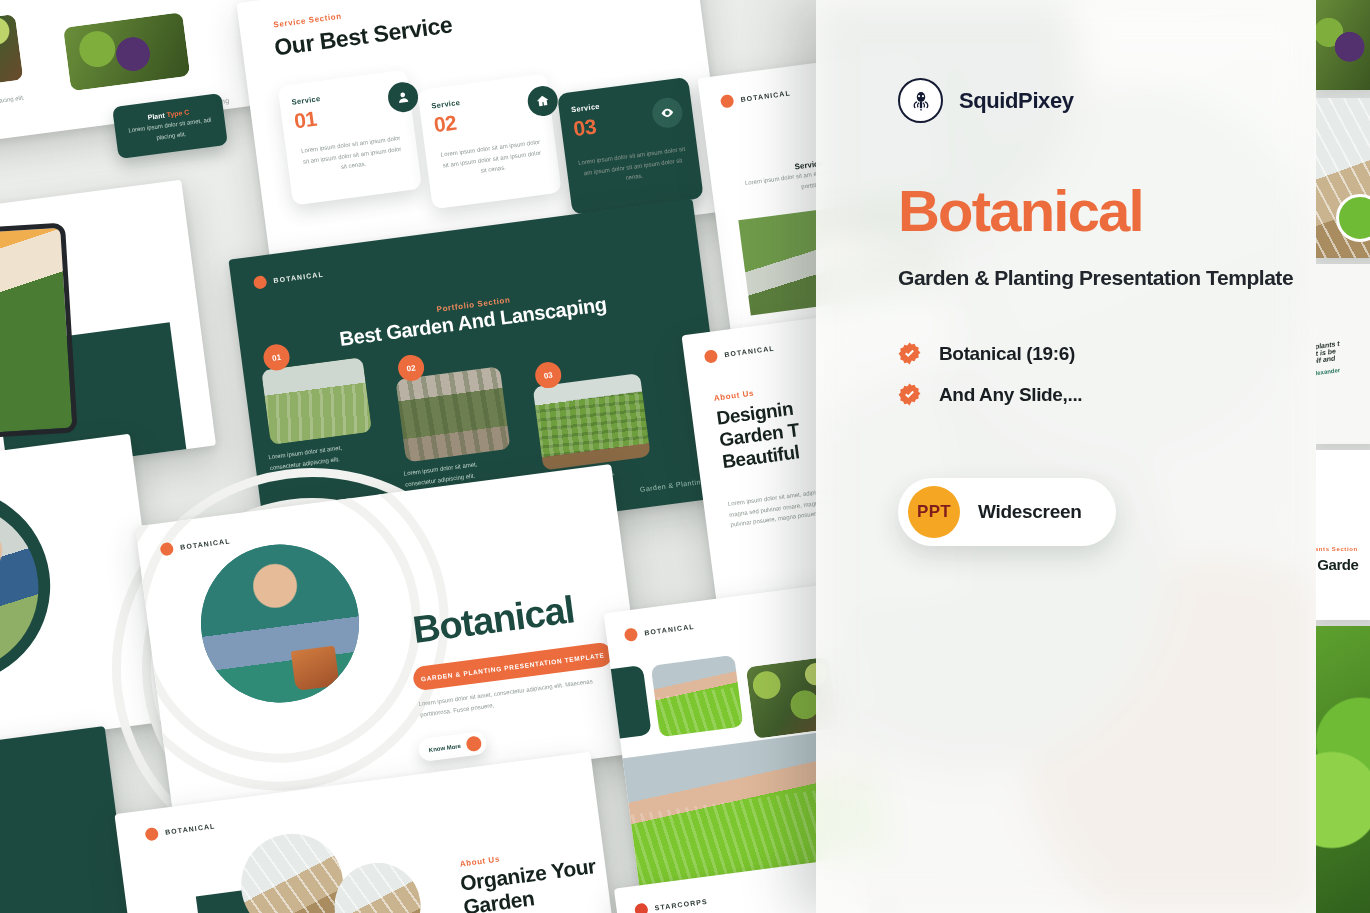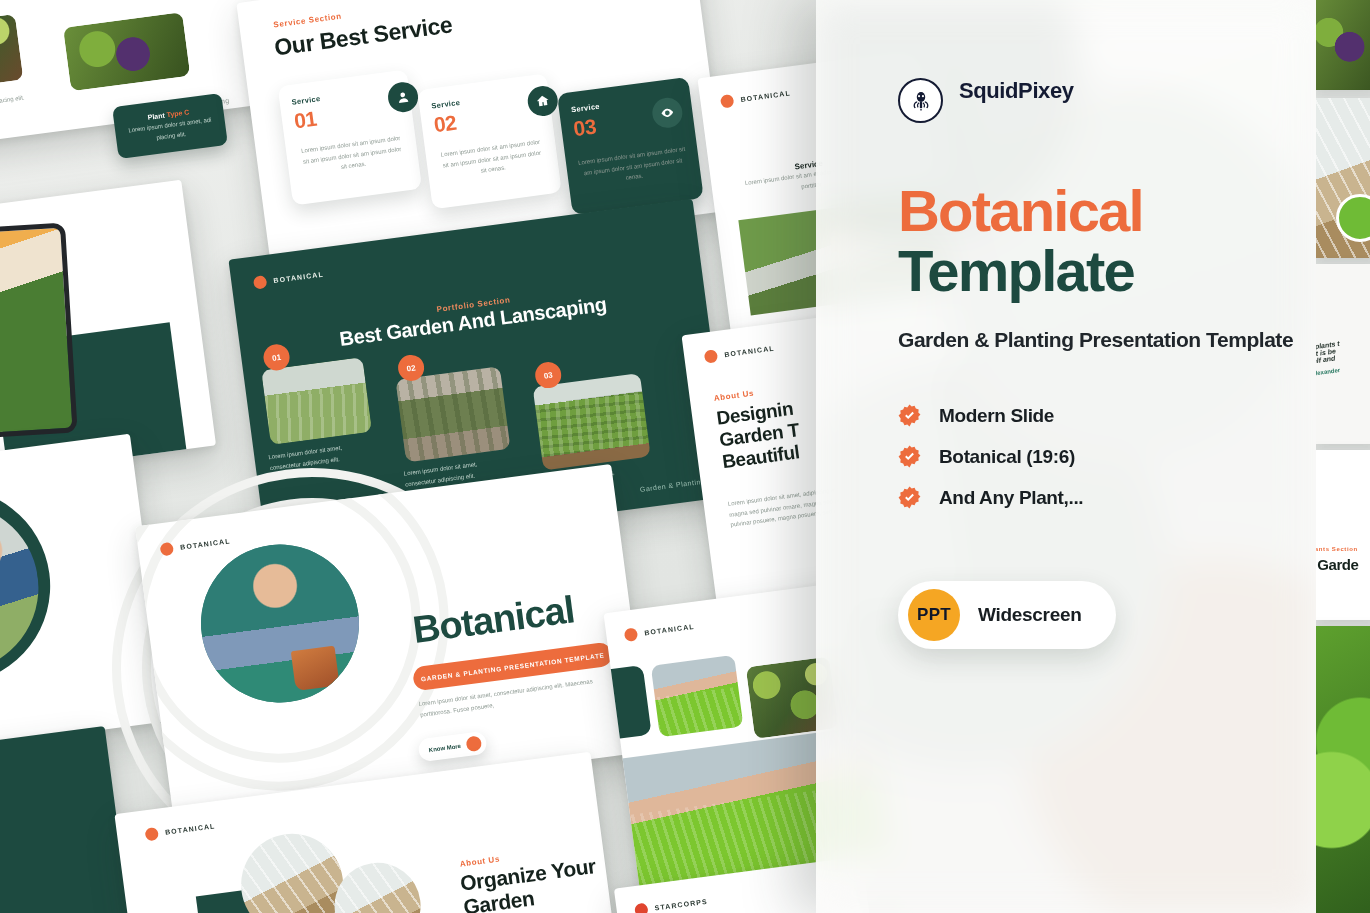--- a/index.html
+++ b/index.html
@@ -133,21 +133,21 @@
   
   .panel-ghost { position:absolute; inset:0; opacity:.30; filter:blur(18px);
     background:
       radial-gradient(circle at 18% 8%, #cfd6d2 0 18%, transparent 19%),
       radial-gradient(circle at 62% 30%, #e6eae7 0 26%, transparent 27%),
       radial-gradient(circle at 30% 62%, #dfe4e0 0 30%, transparent 31%),
       radial-gradient(circle at 80% 82%, #e8d9cc 0 22%, transparent 23%),
       linear-gradient(180deg,#ffffff,#eef0ee 48%,#f6f5f3); }
   .panel-inner { position:relative; padding:78px 0 0 82px; }
 
-  .logo-row { display:flex; gap:16px; margin-bottom:58px; }
+  .logo-row { display:flex; align-items:center; gap:16px; margin-bottom:58px; }
   .logo-mark { width:45px; height:45px; border-radius:50%;
                border:2.5px solid #141b33; display:flex; align-items:center;
                justify-content:center; background:#fff; flex:0 0 auto; }
   .logo-mark svg { width:26px; height:26px; }
   .logo-text { font-size:22px; font-weight:800; color:#141b33; letter-spacing:-.4px; }
 
   .h-orange { font-size:58px; line-height:1.02; font-weight:800;
               color:#ED6C3D; letter-spacing:-1.8px; }
   .h-green  { font-size:58px; line-height:1.07; font-weight:800;
               color:#1d4a40; letter-spacing:-1.8px; }
@@ -157,21 +157,21 @@
   .features { margin-top:52px; display:flex; flex-direction:column; gap:18px; }
   .feature { display:flex; align-items:center; gap:18px; }
   .check { width:23px; height:23px; flex:0 0 auto; }
   .feature-label { font-size:19px; font-weight:600; color:#181e22; letter-spacing:-.35px; }
 
   .ppt-pill { margin-top:72px; width:218px; height:68px; background:#fff;
               border-radius:40px; box-shadow:0 10px 26px rgba(40,50,45,.16);
               display:flex; align-items:center; gap:18px; padding-left:10px; }
   .ppt-circle { width:52px; height:52px; border-radius:50%; background:#F5A623;
                 display:flex; align-items:center; justify-content:center;
-                color:#0f172a; font-size:17px; font-weight:800; letter-spacing:.3px; }
+                color:#7f1d1d; font-size:17px; font-weight:800; letter-spacing:.3px; }
   .ppt-label { font-size:19px; font-weight:700; color:#181e22; letter-spacing:-.3px; }
 
   
   .sliver { position:absolute; left:1316px; top:0; width:54px; height:913px;
             overflow:hidden; background:#eceeec; }
   .sv { position:absolute; left:-6px; width:72px; border-radius:2px;
         box-shadow:0 6px 16px rgba(40,50,45,.18); overflow:hidden; }
   .quote-line { font-size:7px; font-weight:700; font-style:italic; color:#223029;
                 white-space:nowrap; }
   .quote-attr { font-size:6px; font-weight:700; color:#2b7a63; }
@@ -384,51 +384,41 @@
             <path d="M20.8 16.2l-0.2 1.5c1.8 0.5 2.9 1.9 2.9 3.7 0 1.1-0.4 2-1.1 2.5l1.1 1.1c1-0.7 1.6-2 1.6-3.6 0-2.6-1.7-4.6-4.3-5.2z"></path>
             <path d="M13.4 17.4c-1.5 0.9-2.4 2.4-2.4 4.2 0 1.1 0.3 2 0.9 2.7l1.2-0.9c-0.4-0.5-0.6-1.1-0.6-1.8 0-1.3 0.6-2.3 1.7-2.9z"></path>
             <path d="M18.6 17.4l-0.8 1.3c1.1 0.6 1.7 1.6 1.7 2.9 0 0.7-0.2 1.3-0.6 1.8l1.2 0.9c0.6-0.7 0.9-1.6 0.9-2.7 0-1.8-0.9-3.3-2.4-4.2z"></path>
             <path d="M15.2 25.4h1.6v2.4h-1.6z"></path>
           </svg>
         </span>
         <span class="logo-text">SquidPixey</span>
       </div>
 
       <h1 class="h-orange">Botanical</h1>
-      <h1 class="h-green">Template</h1>
 
       <p class="subtitle">Garden &amp; Planting Presentation Template</p>
 
       <div class="features">
-        <div class="feature">
-          <span class="check">
-            <svg viewBox="0 0 24 24">
-                <path fill="#ED6C3D" d="M12 0.6l2.3 2.1 3-0.8 1.3 2.8 3 1 -0.4 3.1 2.2 2.2 -2.2 2.2 0.4 3.1 -3 1 -1.3 2.8 -3-0.8L12 23.4l-2.3-2.1 -3 0.8 -1.3-2.8 -3-1 0.4-3.1L0.6 12l2.2-2.2 -0.4-3.1 3-1 1.3-2.8 3 0.8z"></path>
-                <path fill="#fff" d="M10.6 15.7l-3.2-3.2 1.5-1.5 1.7 1.7 4.5-4.5 1.5 1.5z"></path>
-              </svg>
-          </span>
-          <span class="feature-label">Modern Slide</span>
-        </div>
         <div class="feature">
           <span class="check">
             <svg viewBox="0 0 24 24">
                 <path fill="#ED6C3D" d="M12 0.6l2.3 2.1 3-0.8 1.3 2.8 3 1 -0.4 3.1 2.2 2.2 -2.2 2.2 0.4 3.1 -3 1 -1.3 2.8 -3-0.8L12 23.4l-2.3-2.1 -3 0.8 -1.3-2.8 -3-1 0.4-3.1L0.6 12l2.2-2.2 -0.4-3.1 3-1 1.3-2.8 3 0.8z"></path>
                 <path fill="#fff" d="M10.6 15.7l-3.2-3.2 1.5-1.5 1.7 1.7 4.5-4.5 1.5 1.5z"></path>
               </svg>
           </span>
           <span class="feature-label">Botanical (19:6)</span>
         </div>
         <div class="feature">
           <span class="check">
             <svg viewBox="0 0 24 24">
                 <path fill="#ED6C3D" d="M12 0.6l2.3 2.1 3-0.8 1.3 2.8 3 1 -0.4 3.1 2.2 2.2 -2.2 2.2 0.4 3.1 -3 1 -1.3 2.8 -3-0.8L12 23.4l-2.3-2.1 -3 0.8 -1.3-2.8 -3-1 0.4-3.1L0.6 12l2.2-2.2 -0.4-3.1 3-1 1.3-2.8 3 0.8z"></path>
                 <path fill="#fff" d="M10.6 15.7l-3.2-3.2 1.5-1.5 1.7 1.7 4.5-4.5 1.5 1.5z"></path>
               </svg>
           </span>
-          <span class="feature-label">And Any Plant,...</span>
+          <span class="feature-label">And Any Slide,...</span>
         </div>
       </div>
 
       <div class="ppt-pill">
         <span class="ppt-circle">PPT</span>
         <span class="ppt-label">Widescreen</span>
       </div>
 
     </div>
   </div>

